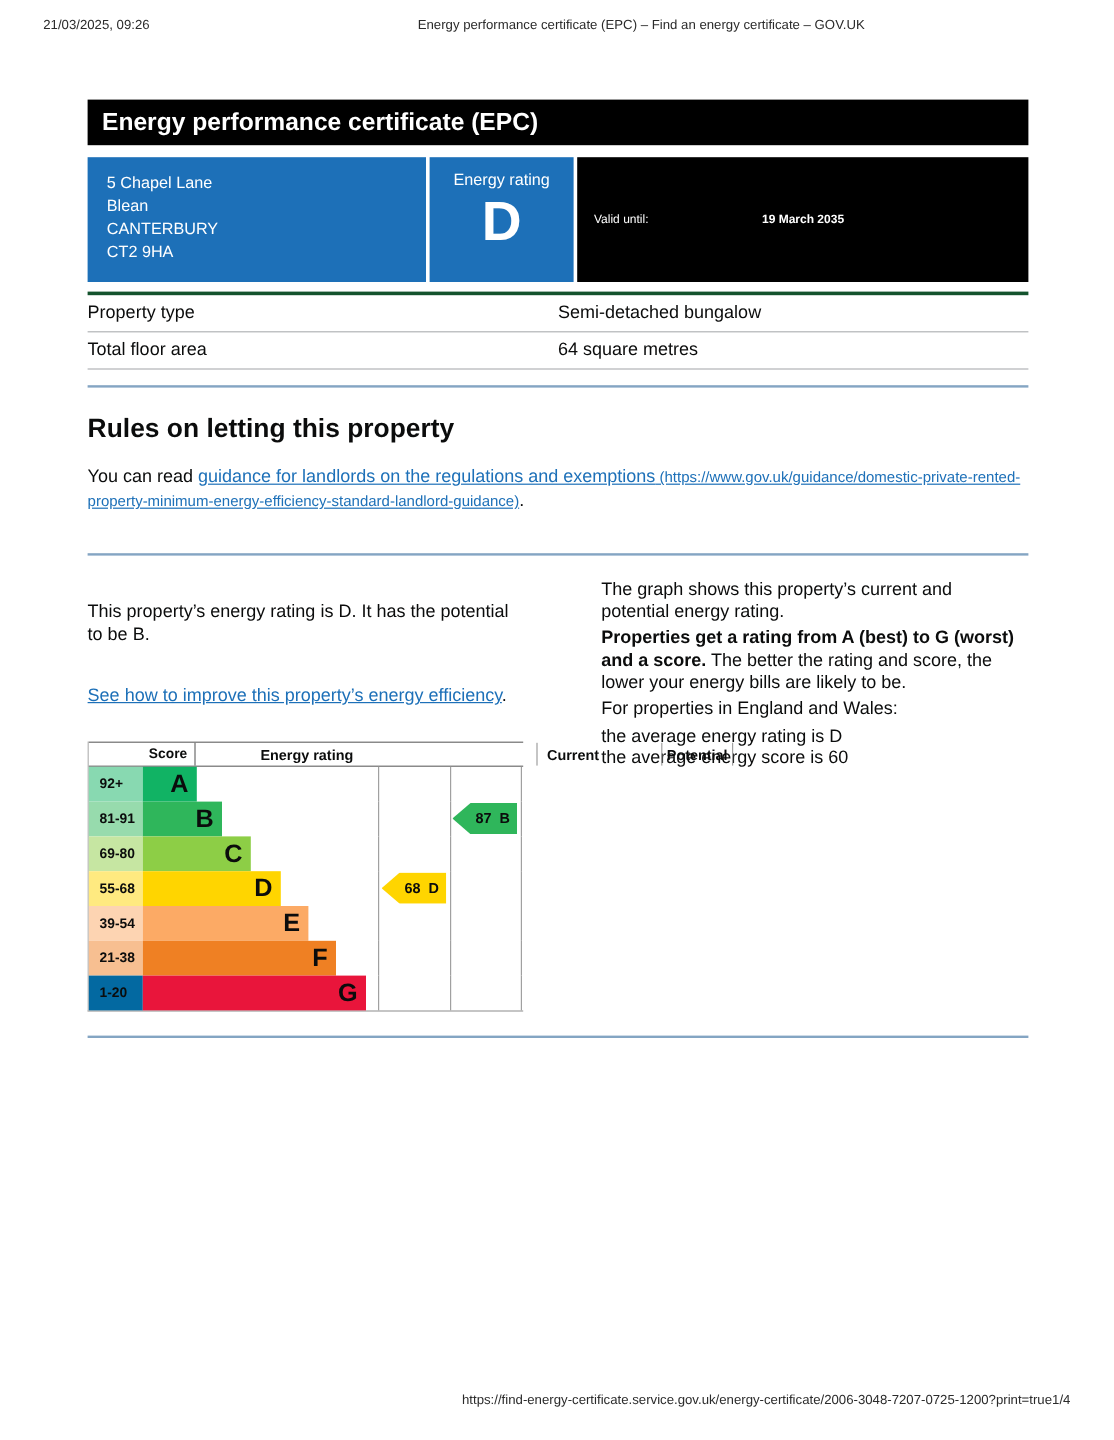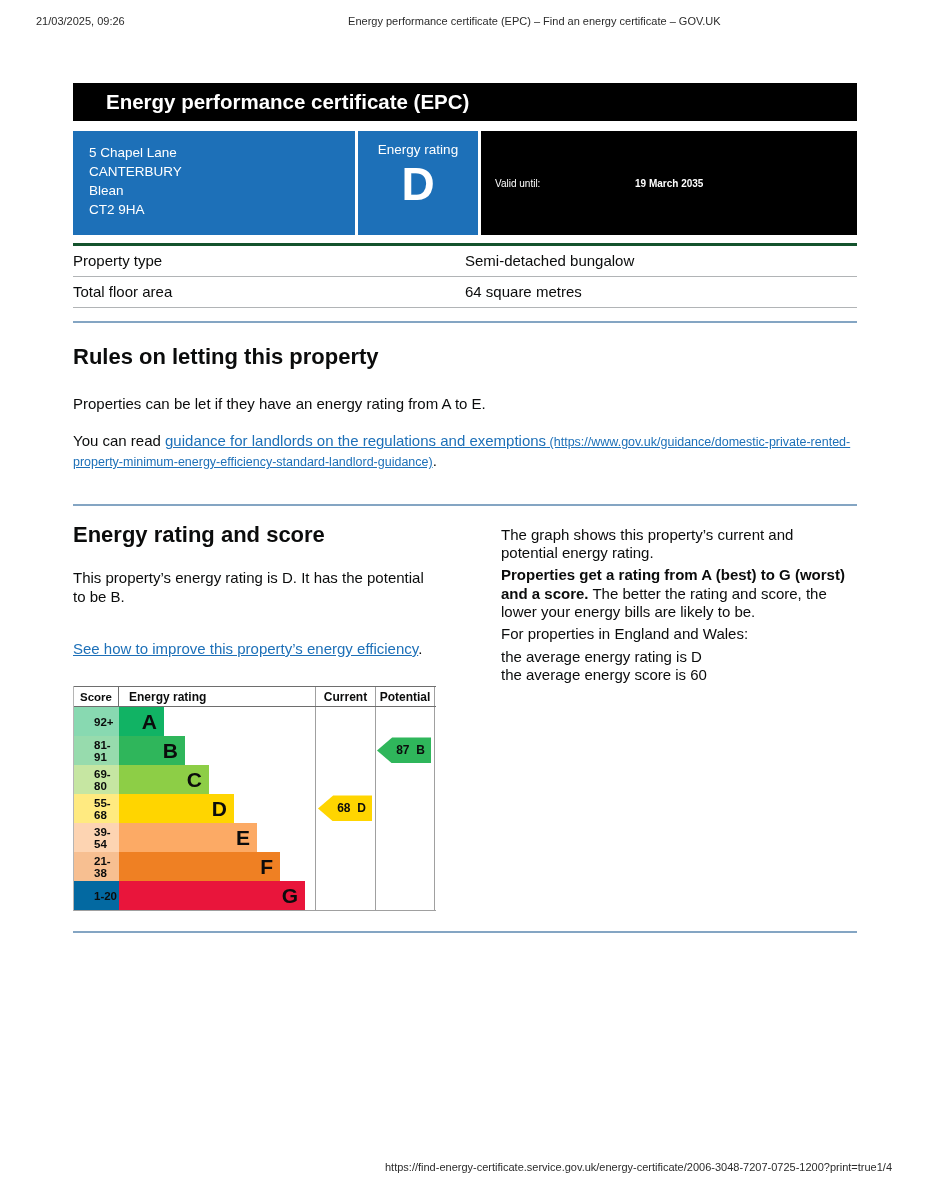--- a/index.html
+++ b/index.html
@@ -12,21 +12,21 @@
 
   
   .print-header { position:absolute; top:15px; left:36px; right:36px; display:flex; font-size:11px; color:#2b2b2b; }
   .ph-date { flex:0 0 auto; }
   .ph-title { flex:1 1 auto; text-align:center; padding-left:52px; }
   .print-footer { position:absolute; top:1161px; left:36px; width:856px; display:flex; justify-content:flex-end; font-size:11px; color:#2b2b2b; }
 
   .content { position:absolute; top:83px; left:73px; width:784px; }
 
   
-  .banner { background:#000000; color:#ffffff; height:38px; display:flex; align-items:center; padding-left:33px; font-size:20.5px; font-weight:bold; }
+  .banner { background:#000000; color:#ffffff; height:38px; display:flex; align-items:center; padding-left:12px; font-size:20.5px; font-weight:bold; }
 
   
   .summary-box { margin-top:10px; display:flex; gap:3px; height:104px; }
   .sb-panel { background:#1d70b8; color:#ffffff; box-sizing:border-box; }
   .sb-address { width:282px; padding:12px 16px; font-size:13.5px; line-height:1.42; }
   .sb-rating { width:120px; text-align:center; padding-top:11px; }
   .sb-rating-label { font-size:13.5px; }
   .sb-rating-value { font-size:46px; font-weight:bold; line-height:1; margin-top:4px; }
   .sb-meta { flex:1 1 auto; display:flex; flex-direction:column; gap:3px; }
   .sb-meta-row { background:#000000; color:#fff; flex:1 1 0; display:flex; align-items:center; padding-left:14px; font-size:10px; }
@@ -58,22 +58,22 @@
   .col-right p { margin:4px; }
   .cr-p1 { margin-top:2px; }
   .cr-p2 { margin-top:31px; }
   .cr-p3 { margin-top:31px; }
   .cr-list { margin-top:20px; }
 
   
   .epc-chart { margin-top:28px; width:363px; border-bottom:1px solid #a0a0a0; border-left:1px solid #b5b5b5; box-sizing:border-box; }
   .epc-row { display:flex; height:29px; }
   .epc-head { height:19px; font-weight:bold; font-size:12px; border-top:1px solid #6e6e6e; border-bottom:1px solid #6e6e6e; box-sizing:content-box; }
-  .epc-head > div { display:flex; align-items:center; }
-  .epc-score { width:45px; flex:none; font-size:11.5px; font-weight:bold; display:flex; align-items:center; padding-left:20px; box-sizing:border-box; }
+  .epc-head > div { display:flex; align-items:center;margin-left:44px; }
+  .epc-score { width:45px; flex:none; font-size:11.5px; font-weight:bold; display:flex; align-items:center; padding-left:9px; box-sizing:border-box; }
   .epc-head .epc-score { padding-left:0; justify-content:center; border-right:1px solid #6e6e6e; }
   .epc-barcell { width:196px; flex:none; position:relative; box-sizing:border-box; }
   .epc-head .epc-barcell { padding-left:10px; }
   .epc-bar { height:100%; display:flex; align-items:center; justify-content:flex-end; padding-right:7px; box-sizing:border-box; }
   .epc-letter { font-size:21px; font-weight:bold; line-height:1; color:#0b0c0c; }
   .epc-cur, .epc-pot { width:60px; flex:none; border-left:1px solid #a0a0a0; position:relative; box-sizing:border-box; }
   .epc-pot { border-right:1px solid #a0a0a0; }
   .epc-head .epc-cur, .epc-head .epc-pot { justify-content:center; }
   .epc-arrow {
     position:absolute; top:1px; right:3px; height:26px; width:54px;
@@ -92,22 +92,22 @@
 
 <div class="content">
 
   <div class="banner">
     <span>Energy performance certificate (EPC)</span>
   </div>
 
   <div class="summary-box">
     <div class="sb-panel sb-address">
       <div>5 Chapel Lane</div>
+      <div>Blean</div>
       <div>CANTERBURY</div>
-      <div>Blean</div>
       <div>CT2 9HA</div>
     </div>
     <div class="sb-panel sb-rating">
       <div class="sb-rating-label">Energy rating</div>
       <div class="sb-rating-value">D</div>
     </div>
     <div class="sb-meta">
       <div class="sb-meta-row">
         <span class="sb-meta-label">Valid until:</span>
         <span class="sb-meta-value">19 March 2035</span>
@@ -124,28 +124,26 @@
       <tr>
         <td class="lbl">Total floor area</td>
         <td>64 square metres</td>
       </tr>
     </tbody>
   </table>
 
   <hr class="divider" id="divider1">
 
   <h2 class="rules-heading">Rules on letting this property</h2>
-  <p class="rules-p1">Properties can be let if they have an energy rating from A to E.</p>
   <p class="rules-p2"><span>You can read </span><a><span>guidance for landlords on the regulations and exemptions</span><span class="link-url"> (https://www.gov.uk/guidance/domestic-private-rented-property-minimum-energy-efficiency-standard-landlord-guidance)</span></a><span>.</span></p>
 
   <hr class="divider" id="divider2">
 
   <div class="two-col">
     <div class="col-left">
-      <h2>Energy rating and score</h2>
       <p class="rating-p1">This property’s energy rating is D. It has the potential to be B.</p>
       <p class="rating-link-p"><a>See how to improve this property’s energy efficiency</a><span>.</span></p>
 
       <div class="epc-chart" id="epc-chart">
         <div class="epc-row epc-head">
           <div class="epc-score">Score</div>
           <div class="epc-barcell">Energy rating</div>
           <div class="epc-cur">Current</div>
           <div class="epc-pot">Potential</div>
         </div>

